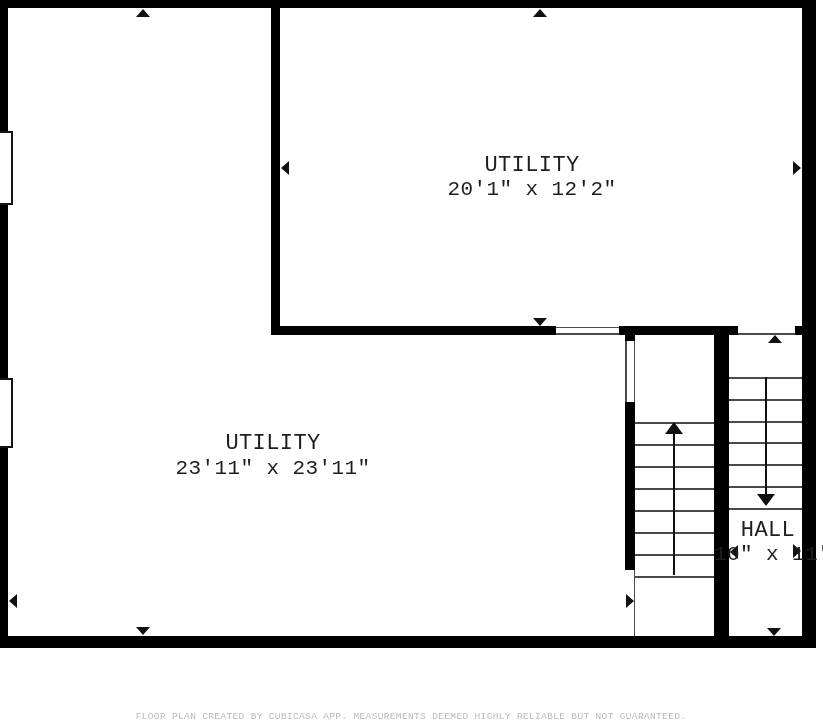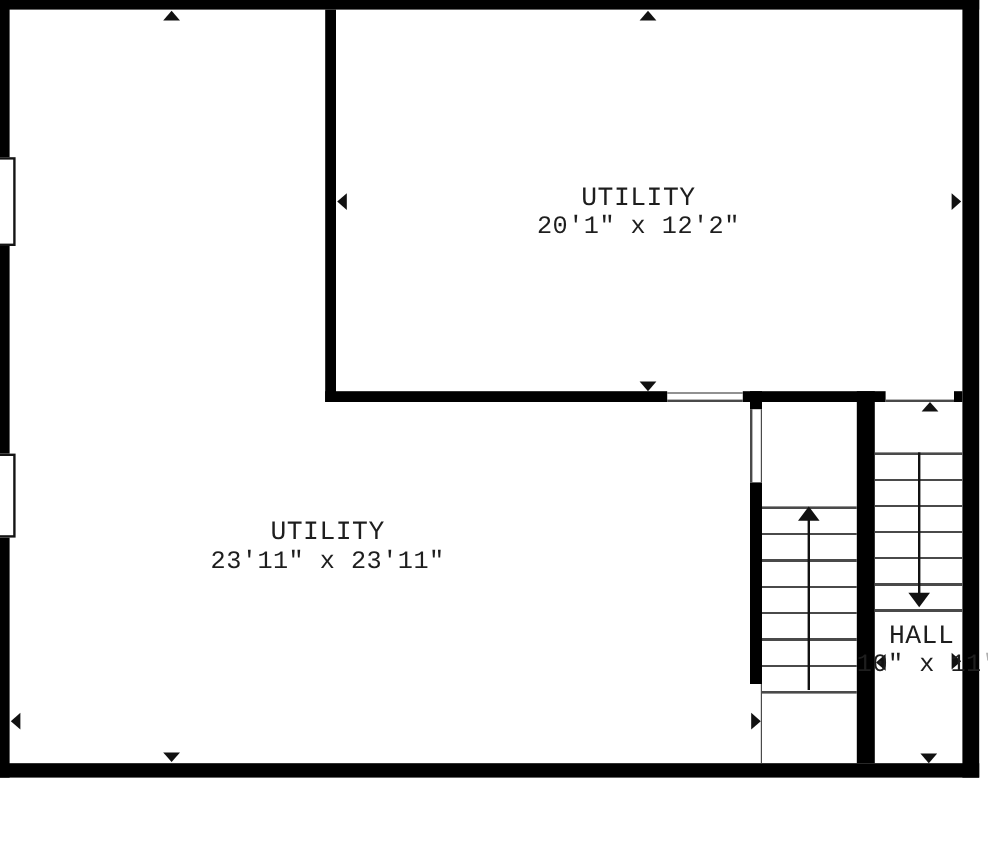--- a/index.html
+++ b/index.html
@@ -86,14 +86,15 @@
   <div class="room-name" style="left:532px;top:154px;">UTILITY</div>
   <div class="room-dim" style="left:532px;top:178px;">20'1" x 12'2"</div>
 
   <div class="room-name" style="left:273px;top:432px;">UTILITY</div>
   <div class="room-dim" style="left:273px;top:457px;">23'11" x 23'11"</div>
 
   <div class="room-name" style="left:768px;top:519px;">HALL</div>
   <div class="room-dim" style="left:766px;top:543px;">10" x 11</div>
   <div class="dim-frag" style="left:817px;top:543px;">'</div>
 
+  <div class="footer">FLOOR PLAN CREATED BY CUBICASA APP. MEASUREMENTS DEEMED HIGHLY RELIABLE BUT NOT GUARANTEED.</div>
 
 </div>
 
 </body></html>

